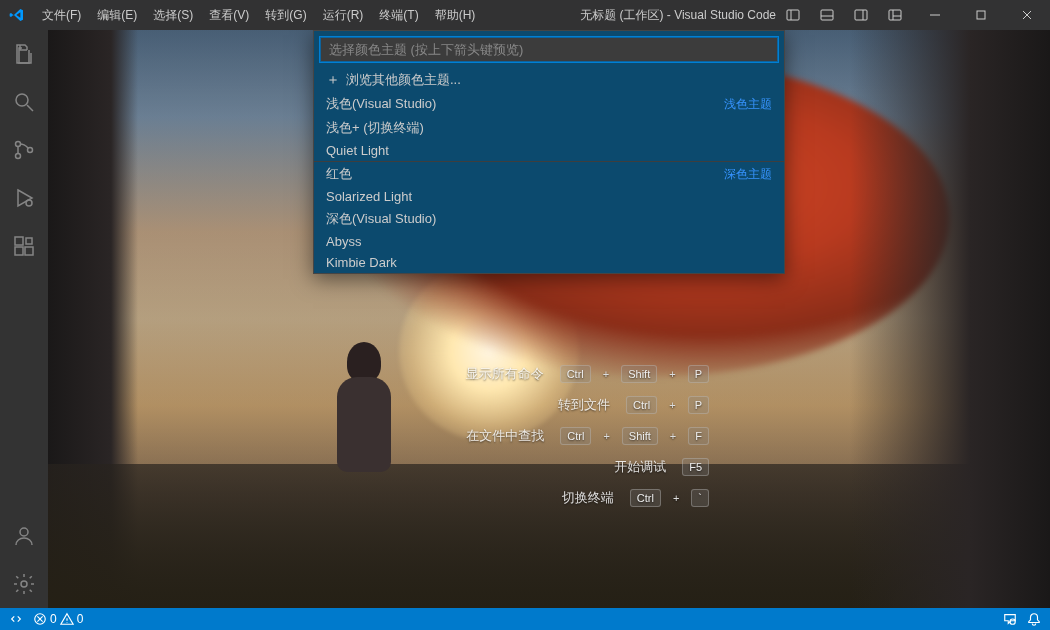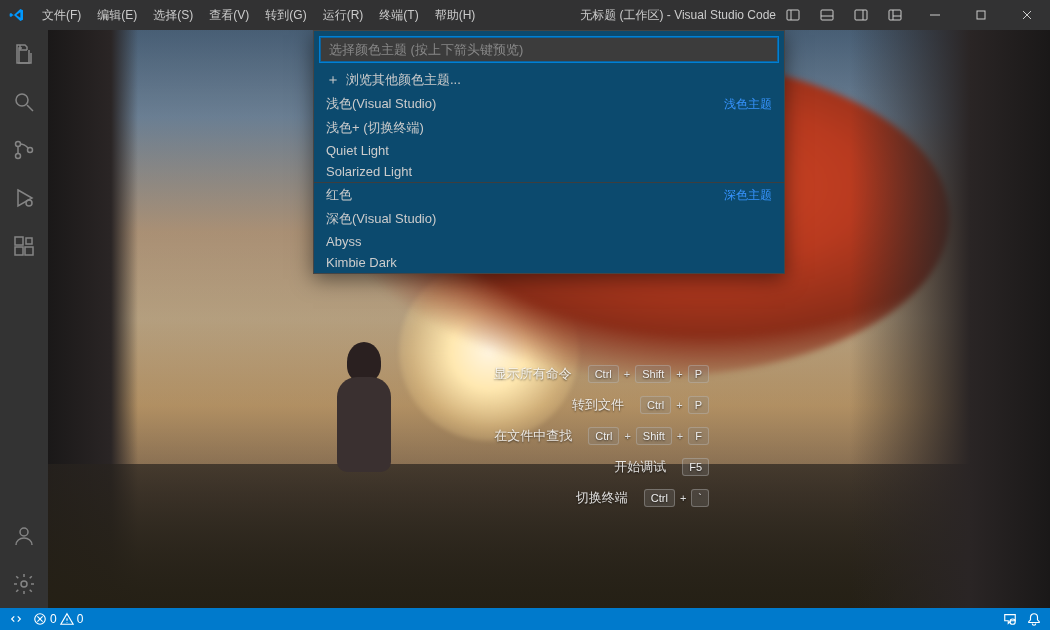--- a/index.html
+++ b/index.html
@@ -30,21 +30,21 @@
 .tree{position:absolute;top:5%;right:10%;width:60%;height:55%;border-radius:50%;background:radial-gradient(ellipse at 60% 40%,#d04525 0%,#b83a1f 30%,#8a2d18 55%,rgba(100,50,30,0) 75%);filter:blur(3px)}
 .sun{position:absolute;top:40%;left:35%;width:180px;height:180px;border-radius:50%;background:radial-gradient(circle,#fff5e0 0%,#ffe8b0 30%,rgba(255,220,150,0.4) 60%,rgba(255,200,120,0) 80%);filter:blur(2px)}
 .figure{position:absolute;bottom:20%;left:28%;width:70px;height:150px}
 .figure .head{position:absolute;top:0;left:18px;width:34px;height:40px;background:#2a2020;border-radius:50% 50% 40% 40%}
 .figure .body{position:absolute;top:35px;left:8px;width:54px;height:95px;background:#3a3030;border-radius:20px 20px 10px 10px}
 .floor{position:absolute;bottom:0;left:0;width:100%;height:25%;background:linear-gradient(180deg,rgba(40,35,30,0.7) 0%,#252015 100%)}
 
 .shortcuts{position:absolute;left:50%;top:58%;transform:translateX(-50%);color:rgba(255,255,255,0.85);text-shadow:0 1px 2px rgba(0,0,0,0.6)}
 .shortcuts .row{display:flex;align-items:center;justify-content:flex-end;gap:16px;margin-bottom:13px;width:320px}
 .shortcuts .label{text-align:right;font-size:13px}
-.shortcuts .keys{display:flex;align-items:center;gap:5px}
+.shortcuts .keys{display:flex;align-items:center;gap:12px}
 .shortcuts kbd{background:rgba(128,128,128,0.25);border:1px solid rgba(200,200,200,0.35);border-radius:3px;padding:2px 6px;font-size:11px;font-family:inherit;color:#eee}
 .shortcuts .plus{font-size:11px;color:#ddd}
 
 .quick-picker{position:absolute;top:0;left:50%;transform:translateX(-50%);width:472px;background:#0c4a6e;border:1px solid #454545;box-shadow:0 5px 20px rgba(0,0,0,0.5);z-index:10;font-size:13px}
 .qp-input-wrap{padding:6px}
 .qp-input{width:100%;background:#3c3c3c;border:1px solid #0e639c;outline:1px solid #007fd4;color:#ccc;padding:4px 8px;font-size:13px;font-family:inherit}
 .qp-input::placeholder{color:#888}
 .qp-list{max-height:500px}
 .qp-item{padding:3px 12px;display:flex;align-items:center;color:#ccc;cursor:pointer;position:relative}
 .qp-item.selected{background:#04395e}
@@ -248,28 +248,28 @@
             <div class="qp-item">
               <span>浅色(Visual Studio)</span>
               <span class="badge">浅色主题</span>
             </div>
             <div class="qp-item">
               <span>浅色+ (切换终端)</span>
             </div>
             <div class="qp-item">
               <span>Quiet Light</span>
             </div>
-            <div class="qp-item">
-              <span>Solarized Light</span>
-            </div>
             <div class="qp-item sep">
               <span>红色</span>
               <span class="badge">深色主题</span>
             </div>
             <div class="qp-item">
+              <span>Solarized Light</span>
+            </div>
+            <div class="qp-item">
               <span>深色(Visual Studio)</span>
             </div>
             <div class="qp-item">
               <span>Abyss</span>
             </div>
             <div class="qp-item">
               <span>Kimbie Dark</span>
             </div>
           </div>
       </div>

